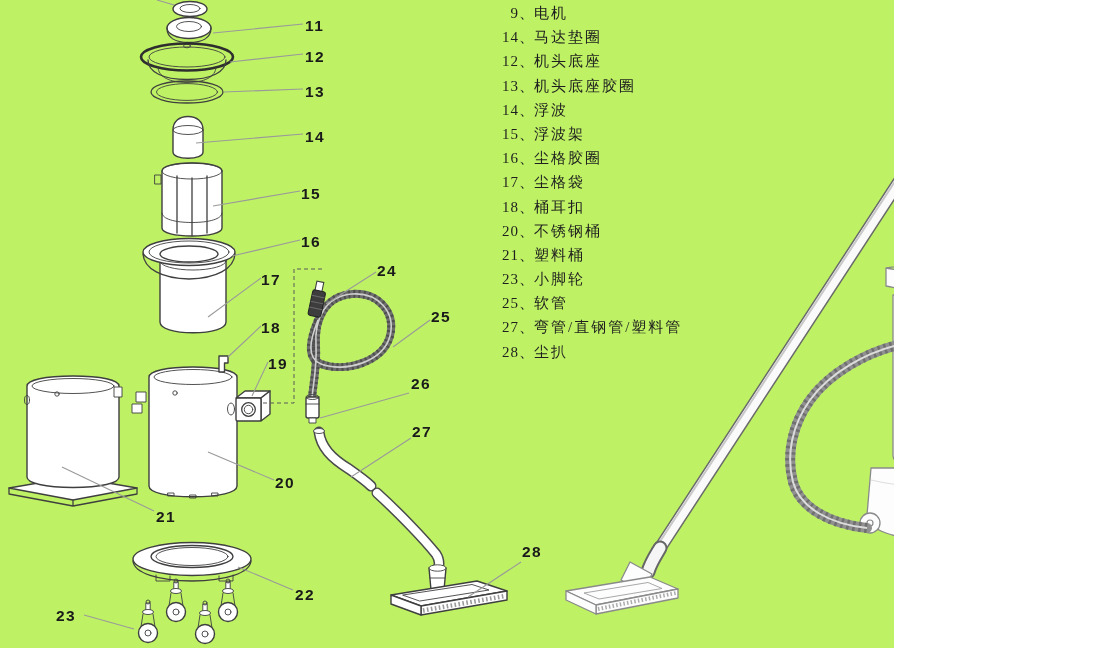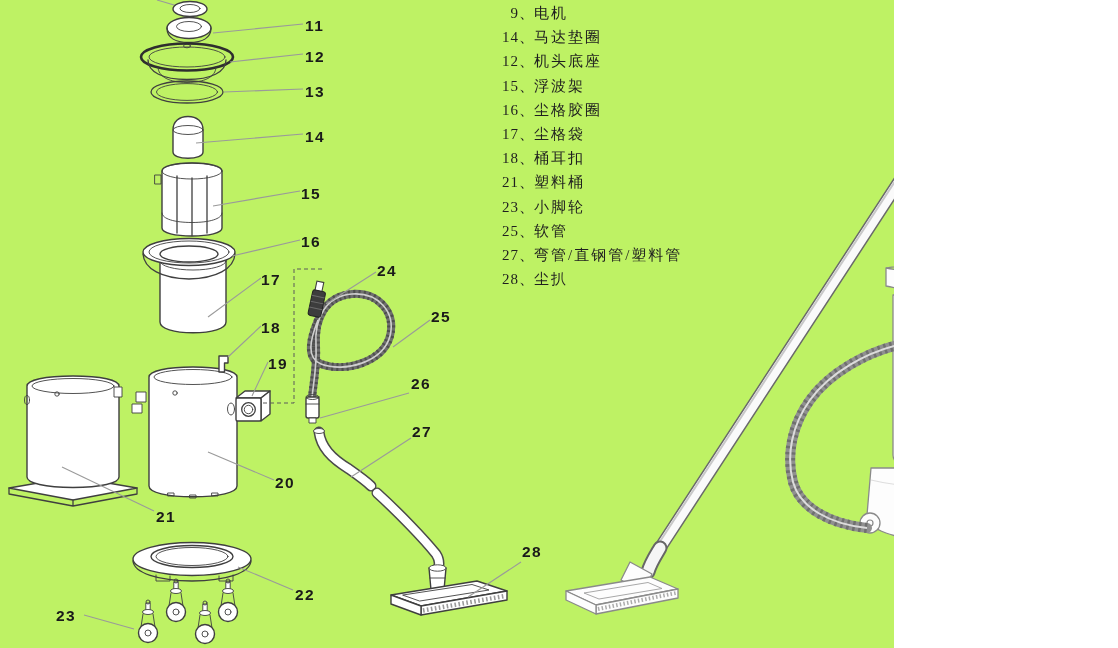--- a/index.html
+++ b/index.html
@@ -351,31 +351,34 @@
 
 <div class="parts-list">
 
     <div class="pl-row"><span class="pl-num">9</span><span class="pl-sep">、</span><span class="pl-name">电机</span></div>
 
     <div class="pl-row"><span class="pl-num">14</span><span class="pl-sep">、</span><span class="pl-name">马达垫圈</span></div>
 
 
     <div class="pl-row"><span class="pl-num">12</span><span class="pl-sep">、</span><span class="pl-name">机头底座</span></div>
 
-
+    <div class="pl-row"><span class="pl-num">13</span><span class="pl-sep">、</span><span class="pl-name">机头底座胶圈</span></div>
+
+    <div class="pl-row"><span class="pl-num">14</span><span class="pl-sep">、</span><span class="pl-name">浮波</span></div>
 
     <div class="pl-row"><span class="pl-num">15</span><span class="pl-sep">、</span><span class="pl-name">浮波架</span></div>
 
     <div class="pl-row"><span class="pl-num">16</span><span class="pl-sep">、</span><span class="pl-name">尘格胶圈</span></div>
 
     <div class="pl-row"><span class="pl-num">17</span><span class="pl-sep">、</span><span class="pl-name">尘格袋</span></div>
 
     <div class="pl-row"><span class="pl-num">18</span><span class="pl-sep">、</span><span class="pl-name">桶耳扣</span></div>
 
 
+    <div class="pl-row"><span class="pl-num">20</span><span class="pl-sep">、</span><span class="pl-name">不锈钢桶</span></div>
 
     <div class="pl-row"><span class="pl-num">21</span><span class="pl-sep">、</span><span class="pl-name">塑料桶</span></div>
 
 
     <div class="pl-row"><span class="pl-num">23</span><span class="pl-sep">、</span><span class="pl-name">小脚轮</span></div>
 
 
     <div class="pl-row"><span class="pl-num">25</span><span class="pl-sep">、</span><span class="pl-name">软管</span></div>
 
 

